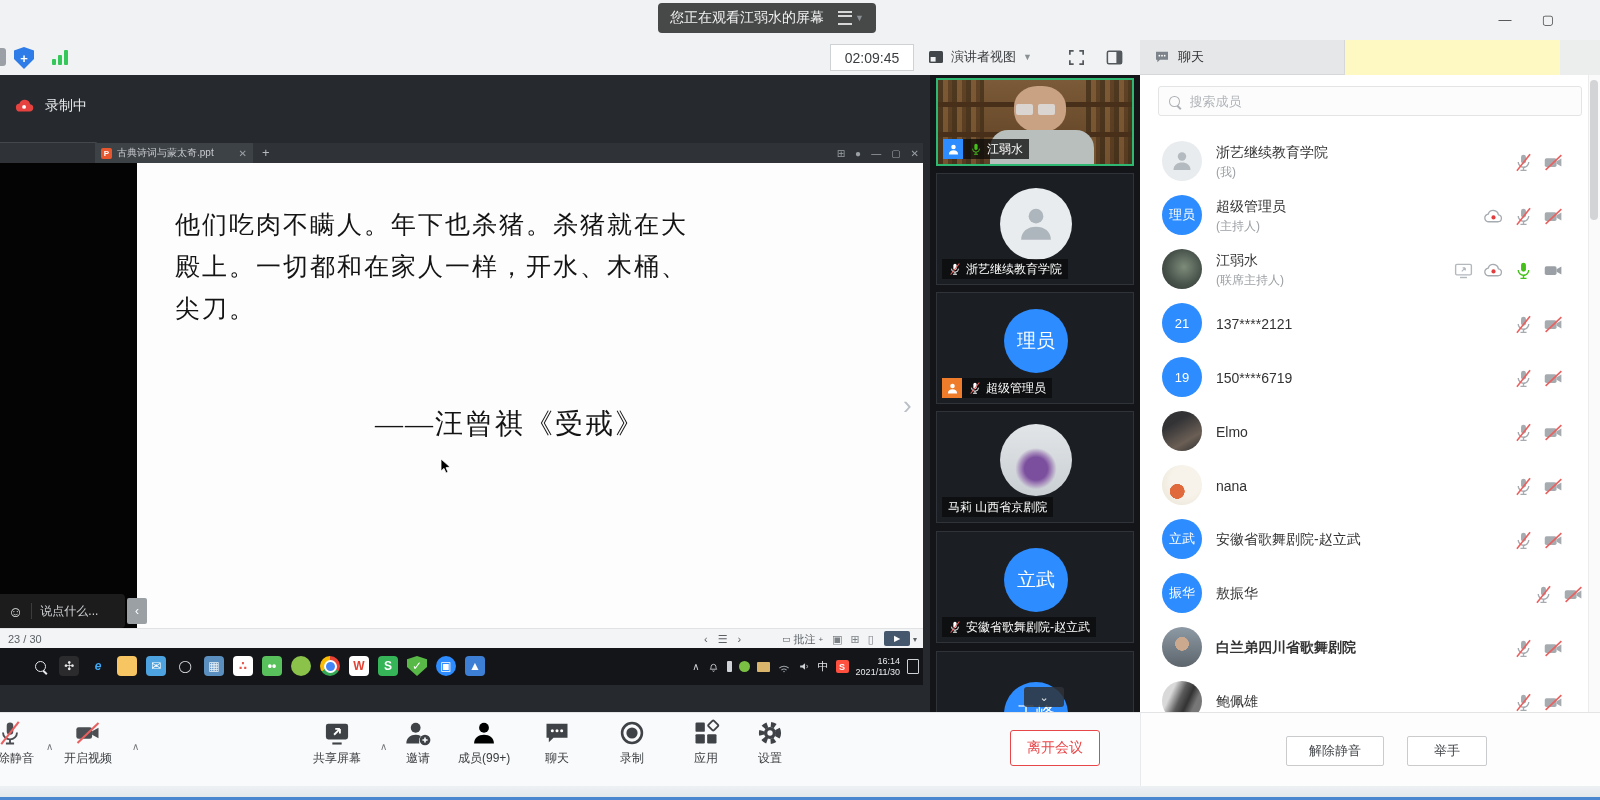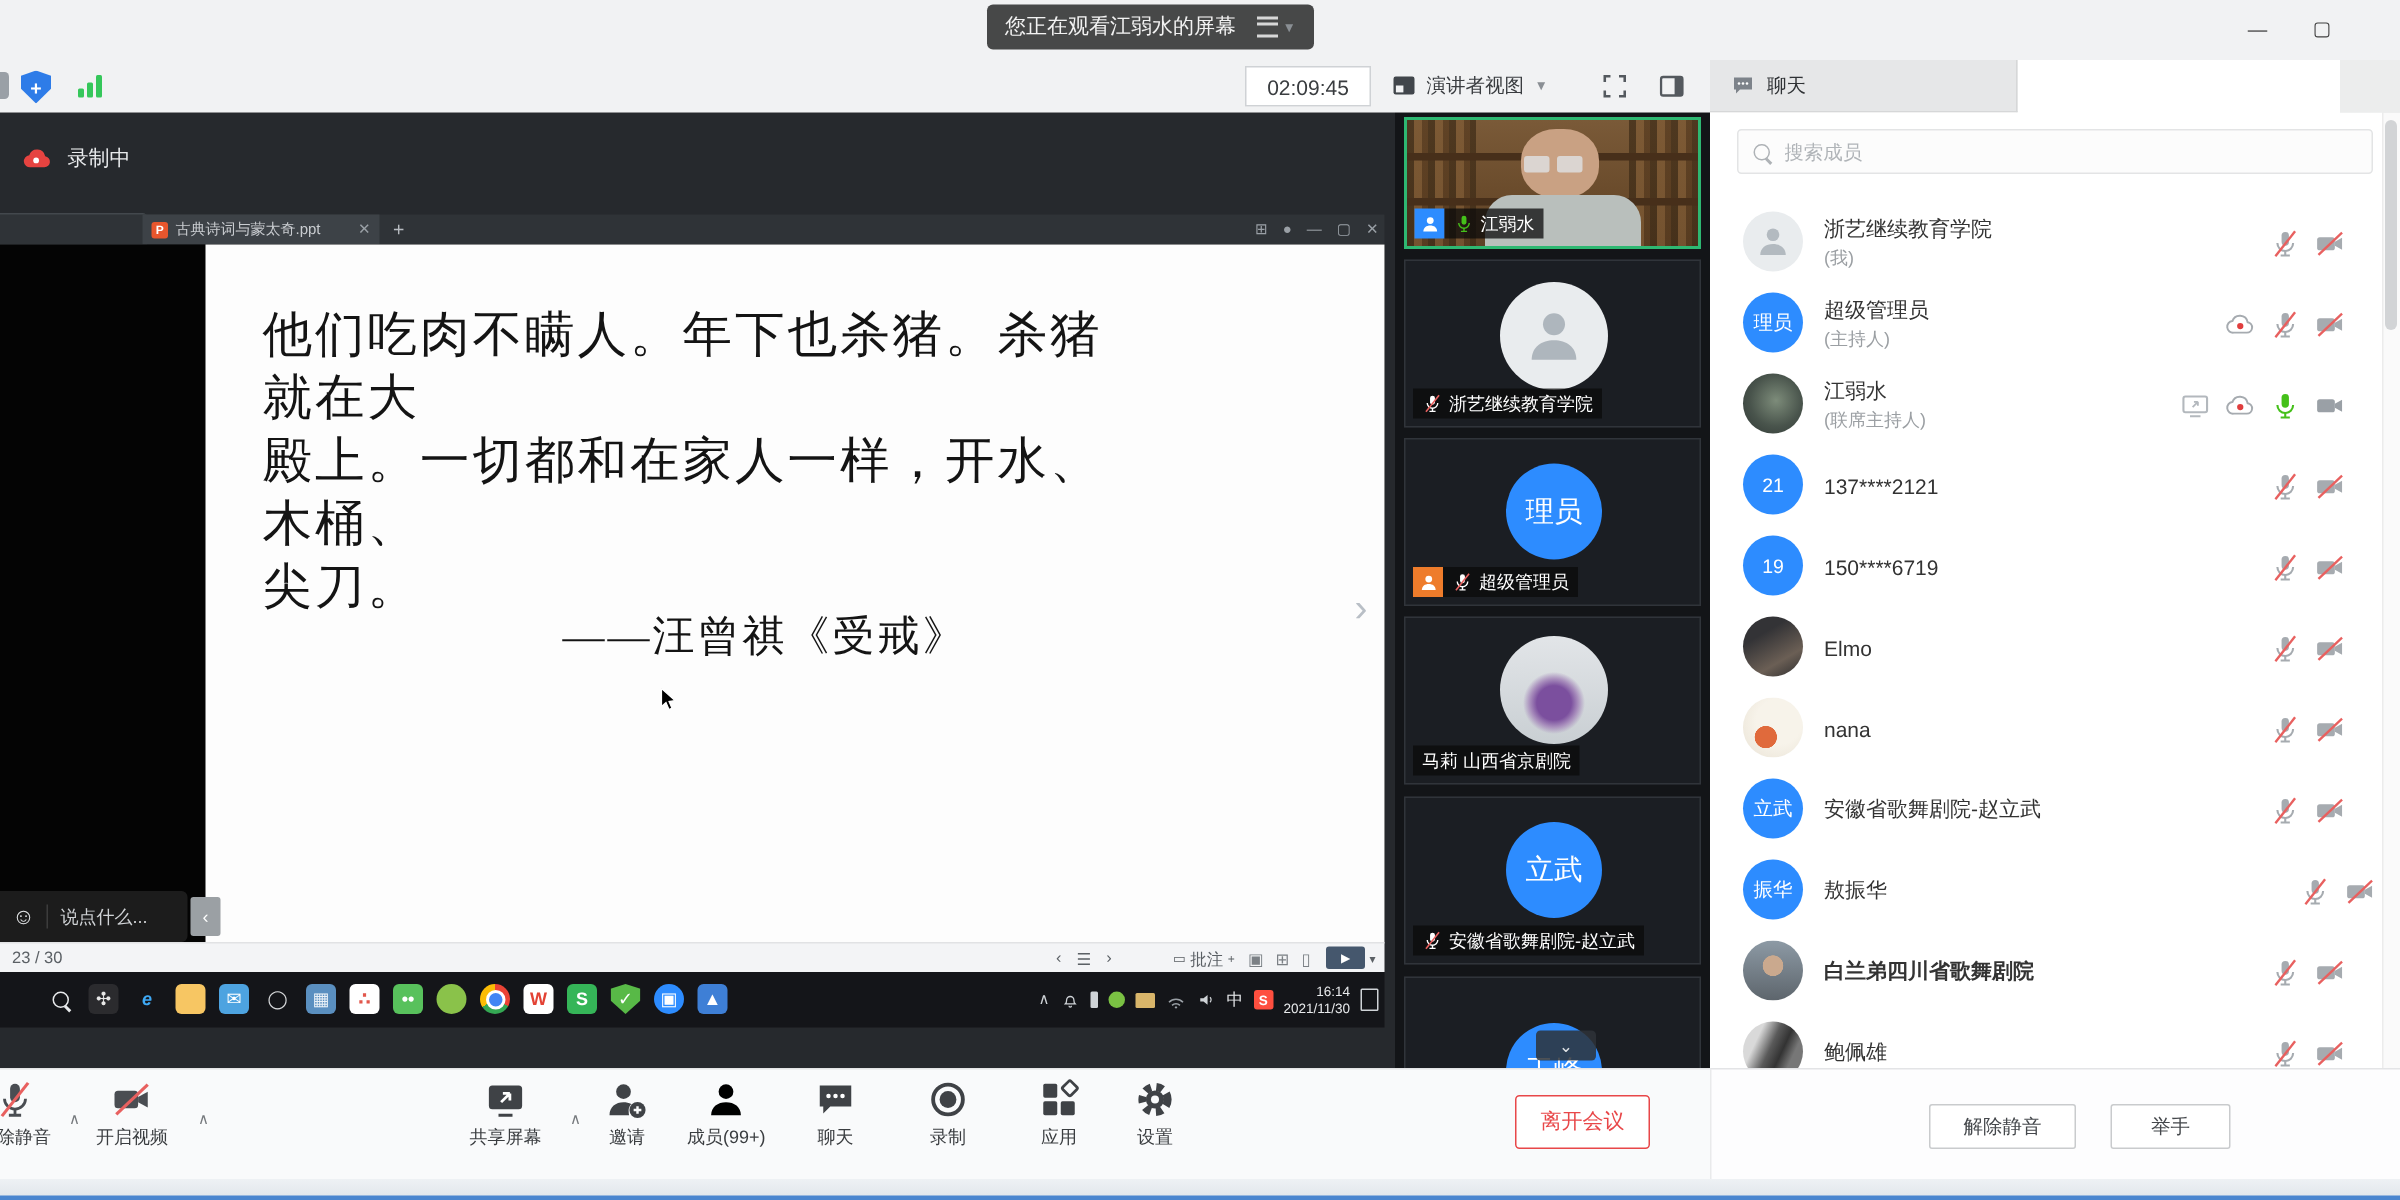--- a/index.html
+++ b/index.html
@@ -1,16 +1,16 @@
 <!DOCTYPE html>
 <html><head>
 <meta charset="utf-8">
 <style>
   html,body{margin:0;padding:0;background:#777;}
-  #app{position:relative;width:1600px;height:800px;overflow:hidden;background:#ffffff;
+  #app{position:relative;width:1600px;height:800px;overflow:hidden;background:#fef9c3;
        font-family:"Liberation Sans","DejaVu Sans",sans-serif;-webkit-font-smoothing:antialiased;}
   .abs{position:absolute;}
   
   .titlebar{left:0;top:0;width:1600px;height:40px;background:#f1f2f3;}
   .pill{left:658px;top:3px;height:30px;background:#3b3b3bee;border-radius:4px;color:#f2f2f2;
         display:flex;align-items:center;padding:0 12px;font-size:14px;gap:14px;}
   .pill .burger{display:flex;align-items:center;gap:3px;color:#d7d7d7;font-size:13px;}
   .burger-lines{display:inline-block;width:14px;height:10px;border-top:2px solid #d7d7d7;border-bottom:2px solid #d7d7d7;position:relative;}
   .burger-lines::after{content:"";position:absolute;left:0;top:2px;width:100%;height:2px;background:#d7d7d7;}
   .wbtn{top:8px;width:30px;height:22px;color:#444;font-size:13px;display:flex;align-items:center;justify-content:center;}
@@ -39,22 +39,22 @@
   
   .ppt-tabbar{left:0;top:68px;width:923px;height:20px;background:#2f3337;display:flex;align-items:center;}
   .ppt-tab{position:absolute;left:95px;top:0;width:158px;height:20px;background:#3d4247;display:flex;align-items:center;gap:5px;padding:0 6px;box-sizing:border-box;}
   .ppt-ico{width:11px;height:11px;background:#e8562d;border-radius:2px;color:#fff;font-size:8px;font-weight:bold;display:flex;align-items:center;justify-content:center;flex:none;}
   .ppt-title{font-size:10px;color:#c9ccd0;white-space:nowrap;overflow:hidden;flex:1;}
   .ppt-x{color:#9aa0a6;font-size:10px;flex:none;}
   .ppt-plus{position:absolute;left:262px;top:2px;color:#b7bbc0;font-size:13px;}
   .ppt-winbtns{position:absolute;right:4px;top:0;height:20px;display:flex;align-items:center;gap:10px;color:#9aa0a6;font-size:10px;}
   .slide-black{left:0;top:88px;width:923px;height:465px;background:#040404;}
   .slide{left:137px;top:88px;width:786px;height:465px;background:#fdfdfd;}
-  .slide-text{position:absolute;left:38px;top:40px;width:580px;font-family:Liberation Serif, serif;
-              font-size:33px;line-height:42px;color:#141414;letter-spacing:2px;}
+  .slide-text{position:absolute;left:38px;top:40px;width:580px;font-family:Liberation Sans, sans-serif;
+              font-size:25px;line-height:42px;color:#141414;letter-spacing:2px;}
   .slide-attr{position:absolute;left:238px;top:242px;font-family:"Liberation Serif","DejaVu Serif",serif;
               font-size:28px;color:#141414;letter-spacing:2px;}
   .cursor{position:absolute;left:303px;top:296px;}
   .saybar{left:0;top:519px;width:125px;height:34px;background:#1f1f1fe8;border-radius:0 4px 4px 0;
           display:flex;align-items:center;gap:8px;padding-left:8px;box-sizing:border-box;}
   .saybar .face{color:#e4e6e8;font-size:15px;}
   .saybar .sep{width:1px;height:16px;background:#3c3c3c;}
   .saybar .txt{color:#cfd2d5;font-size:12px;}
   .collapse{left:127px;top:523px;width:20px;height:26px;background:#9ba0a4;border-radius:2px;color:#fff;font-size:12px;
             display:flex;align-items:center;justify-content:center;}

